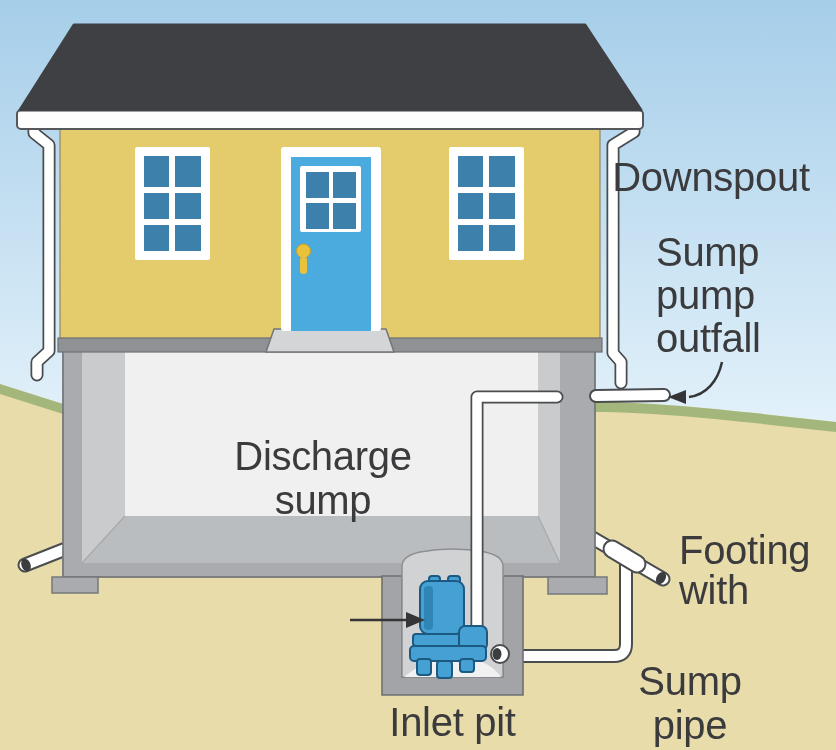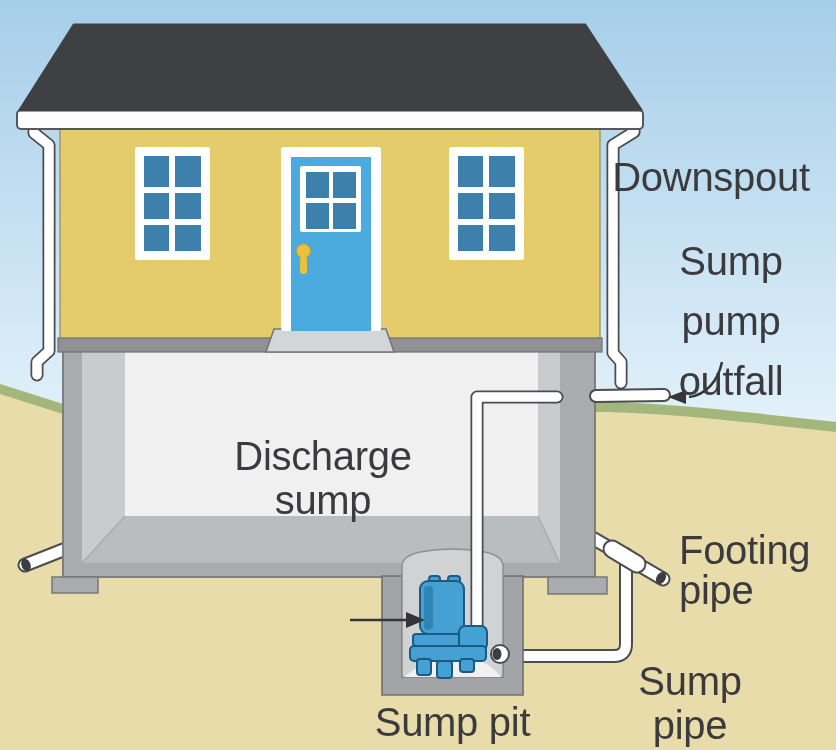--- a/index.html
+++ b/index.html
@@ -163,27 +163,27 @@
     <polygon points="686,390 668,397 686,404" style="fill:var(--c-arrow,#353537)"></polygon>
   </g>
   <g>
     <path d="M 350 620 L 406 620" fill="none" style="stroke:var(--c-arrow,#353537)" stroke-width="2.5"></path>
     <polygon points="406,612 425,620 406,628" style="fill:var(--c-arrow,#353537)"></polygon>
   </g>
 </svg>
 
 <div class="lbl" style="left:610px;top:155px;width:202px;text-align:center;">Downspout</div>
 
-<div class="lbl" style="left:656px;top:231px;width:150px;text-align:center;line-height:60px;">Sump
+<div class="lbl" style="left:656px;top:231px;width:150px;line-height:43px;">Sump
 pump
 outfall</div>
 
 <div class="lbl" style="left:182px;top:434px;width:282px;text-align:center;">Discharge sump</div>
 
 
-<div class="lbl" style="left:350px;top:700px;width:205px;text-align:center;">Sump pit</div>
+<div class="lbl" style="left:350px;top:700px;width:205px;text-align:center;">Inlet pit</div>
 
 <div class="lbl" style="left:596px;top:659px;width:188px;text-align:center;">Sump pipe</div>
 
 <div class="lbl" style="left:679px;top:530px;width:150px;text-align:left;line-height:40px;">Footing
-pipe</div>
+with</div>
 
 </div>
 
 </body></html>

